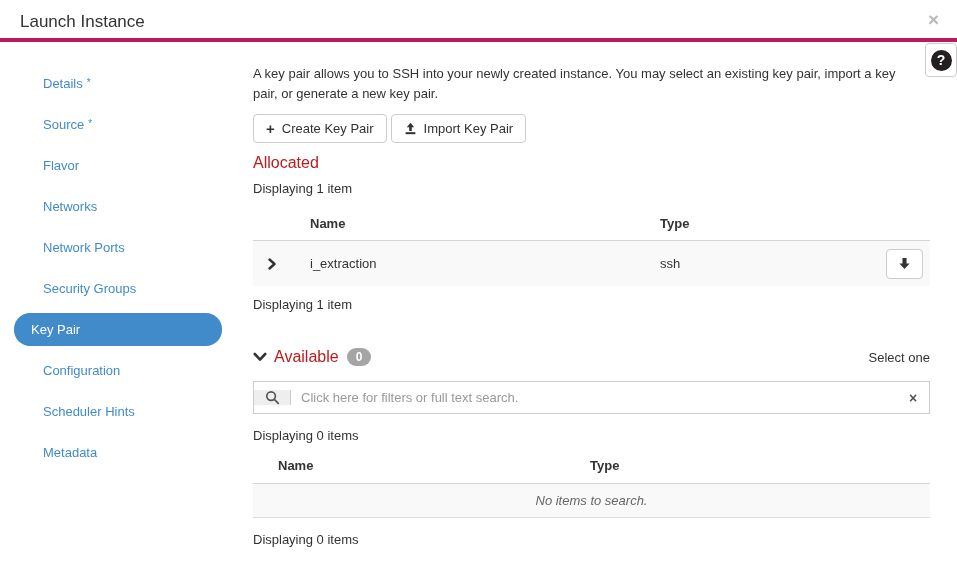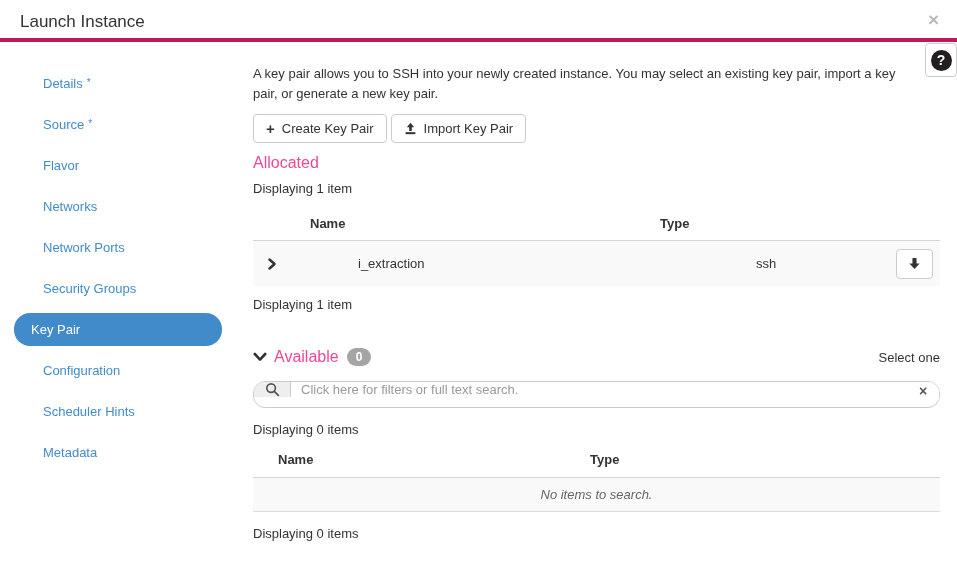--- a/index.html
+++ b/index.html
@@ -32,64 +32,64 @@
   .sidebar { width:238px; flex:0 0 238px; padding-top:21px; }
   .nav-item {
     height:41px; display:flex; align-items:center;
     padding-left:43px; color:#428bca; cursor:pointer; font-size:13px;
   }
   .nav-item sup { font-size:10px; margin-left:4px; transform:translateY(-1px); }
   .nav-item.active {
     height:33px; margin:4px 16px 4px 14px; padding-left:17px;
     background:#428bca; color:#fff; border-radius:16px;
   }
-  .content { flex:1; padding:22px 17px 0 15px; }
+  .content { flex:1; padding:22px 27px 0 15px; }
   
   .description { margin:0 0 10px 0; width:655px; line-height:20px; color:#333; }
   .btn-row { display:flex; gap:4px; margin-bottom:0; }
   .action-btn {
     display:inline-flex; align-items:center; gap:7px;
     height:29px; padding:0 12px; background:#fff;
     border:1px solid #ccc; border-radius:4px;
     font-size:13px; color:#333; cursor:pointer;
     font-family:"Liberation Sans", sans-serif;
   }
   .plus-glyph { font-weight:bold; font-size:15px; line-height:1; }
   
-  .section-heading { font-size:16px; font-weight:400; color:#ec4899; margin:10px 0 8px 0; line-height:20px; }
+  .section-heading { font-size:16px; font-weight:400; color:#b91c1c; margin:10px 0 8px 0; line-height:20px; }
   .count-text { font-size:13px; color:#333; margin:0; }
   .count-top { margin-bottom:0; }
   
   .alloc-head {
     display:grid; grid-template-columns:57px 350px 1fr 57px;
     font-weight:bold; padding:20px 0 9px 0; border-bottom:1px solid #d5d5d5;
   }
   .alloc-row {
     display:grid; grid-template-columns:57px 350px 1fr 57px;
-    align-items:center; height:45px; background:#f9f9f9;gap:48px;
+    align-items:center; height:45px; background:#f9f9f9;
   }
   .expander { padding-left:13px; cursor:pointer; display:flex; align-items:center; }
   .arrow-btn {
     width:37px; height:30px; background:#fff; border:1px solid #ccc; border-radius:4px;
     display:flex; align-items:center; justify-content:center; cursor:pointer;
     justify-self:end; margin-right:7px;
   }
   .after-row { margin-top:11px; }
   
   .available-header { display:flex; align-items:center; margin-top:35px; }
   .caret { display:flex; align-items:center; margin-right:7px; cursor:pointer; }
   .badge {
     background:#a5a5a5; color:#fff; font-size:12px; font-weight:bold;
     border-radius:10px; padding:3px 9px; margin-left:8px; line-height:1;
   }
   .select-hint { margin-left:auto; font-size:13px; color:#333; }
   
   .search-bar {
-    display:flex; align-items:flex-start; height:27px; margin-top:14px;
-    border:1px solid #ccc; border-radius:12px; background:#fff; overflow:hidden;
+    display:flex; align-items:center; height:33px; margin-top:14px;
+    border:1px solid #ccc; border-radius:0; background:#fff; overflow:hidden;
   }
   .search-addon {
     width:37px; background:#eee; border-right:1px solid #ccc;
     display:flex; align-items:center; justify-content:center; flex:0 0 37px;
   }
   .search-input {
     flex:1; border:none; outline:none; padding:0 10px; font-size:13px;
     font-family:"Liberation Sans", sans-serif; color:#333;
   }
   .search-input::placeholder { color:#999; }

